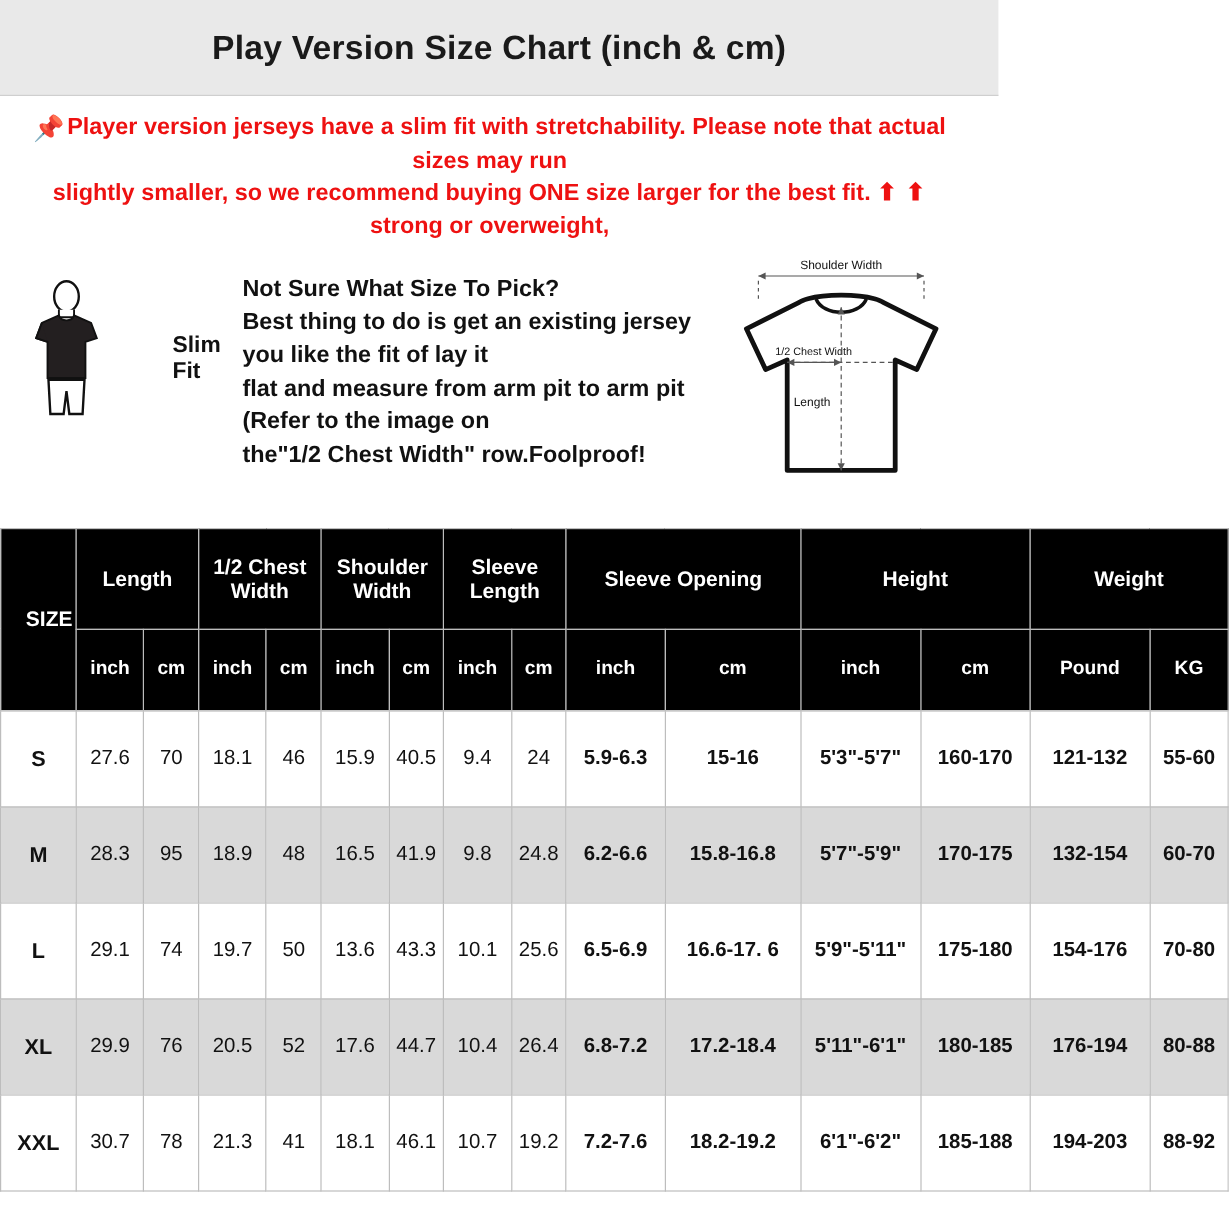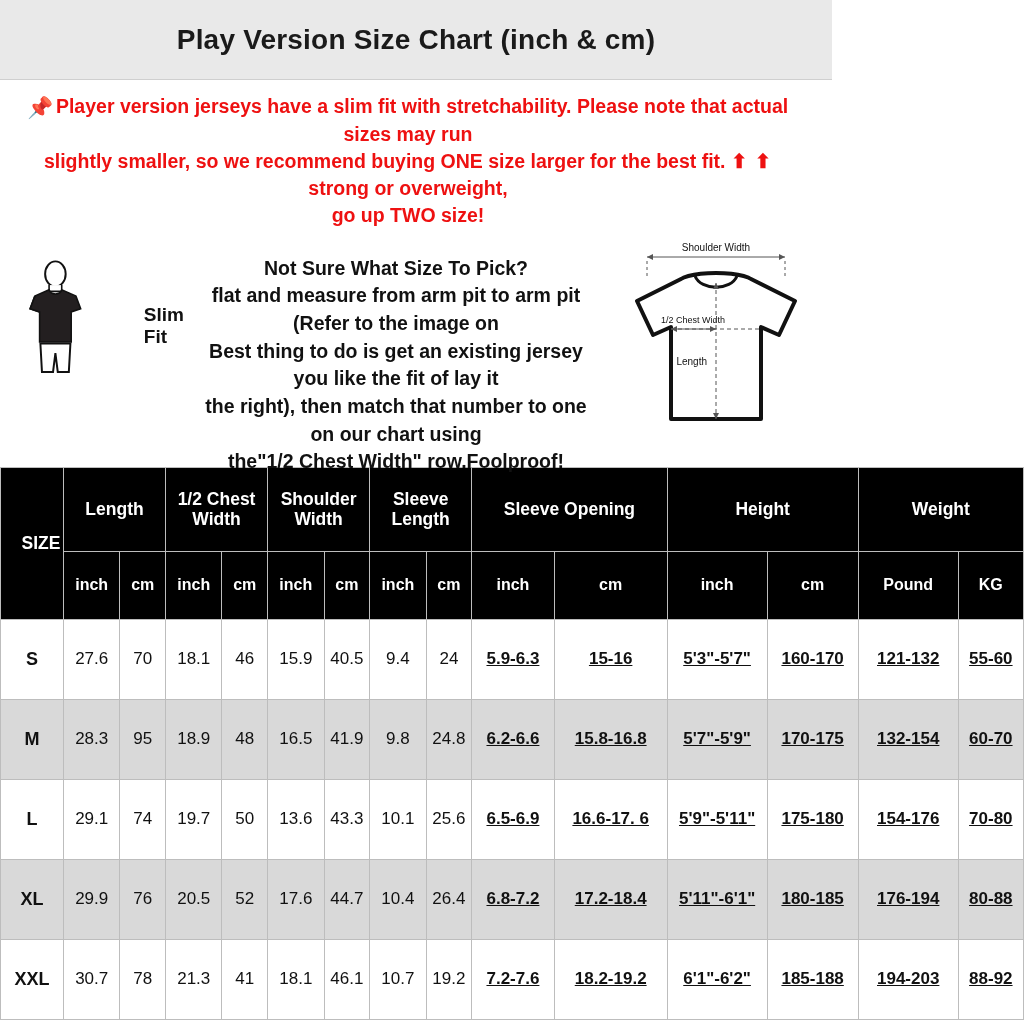--- a/index.html
+++ b/index.html
@@ -67,32 +67,31 @@
     gap: 41px;
   }
   .slim-fit-label {
     margin-top: 6px;
     font-size: 19px;
     font-weight: bold;
     color: #111;
   }
   .info-center {
     flex: 1 1 auto;
-    text-align: center;
     padding: 16px 4px 0 4px;
     font-size: 19.5px;
     font-weight: bold;
     color: #111;
     line-height: 1.42;
   }
   .info-right {
     width: 230px;
     flex: 0 0 230px;
     display: flex;
-    justify-content: flex-end;
+    justify-content: flex-start;
     padding-top: 4px;
   }
 
   
   table.size-table {
     width: 1024px;
     border-collapse: collapse;
     table-layout: fixed;
   }
   table.size-table th, table.size-table td {
@@ -107,21 +106,21 @@
     font-weight: bold;
   }
   thead tr.group-row th { height: 84px; font-size: 17.5px; line-height: 1.15; }
   thead tr.unit-row th  { height: 68px; font-size: 16px; }
   thead th.size-corner { font-size: 16px; padding-left: 19px; }
 
   tbody td { height: 80px; font-size: 17px; color: #111; }
   tbody tr.odd  td { background: #ffffff; }
   tbody tr.even td { background: #d9d9d9; }
   tbody td.size-cell { font-weight: bold; font-size: 18px; }
-  tbody td.range-cell { font-weight: bold; text-decoration: underline; }
+  tbody td.range-cell { font-weight: bold; }
 
   
   col.c-size   { width: 58px; }
   col.c-in-s   { width: 52px; }
   col.c-cm-s   { width: 42px; }
   col.c-open-in{ width: 76px; }
   col.c-open-cm{ width: 104px; }
   col.c-h-in   { width: 92px; }
   col.c-h-cm   { width: 84px; }
   col.c-w-lb   { width: 92px; }
@@ -136,21 +135,20 @@
     <div class="title">Play Version Size Chart (inch &amp; cm)</div>
   </div>
 
   <div class="notice">
     <div>
       <span class="pin">📌</span><span>Player version jerseys have a slim fit with stretchability. Please note that actual sizes may run</span>
     </div>
     <div>
       <span>slightly smaller, so we recommend buying ONE size larger for the best fit. </span><span class="arrows">⬆ ⬆</span><span> strong or overweight,</span>
     </div>
-    <div>go up TWO size!</div>
   </div>
 
   <div class="info-band">
 
     <div class="info-left">
       <svg width="120" height="160" viewBox="0 0 120 160">
 
         <ellipse cx="60" cy="18" rx="13" ry="16" fill="#ffffff" stroke="#111" stroke-width="2.5"></ellipse>
 
         <path d="M52 32 L52 40 L68 40 L68 32" fill="#ffffff" stroke="#111" stroke-width="2"></path>
@@ -160,23 +158,22 @@
 
         <path d="M34 46 L28 62 L40 66" fill="#231f20" stroke="#111" stroke-width="2"></path>
 
         <path d="M41 106 L79 106 L77 142 L63 142 L60 118 L57 142 L43 142 Z" fill="#ffffff" stroke="#111" stroke-width="2.5"></path>
       </svg>
       <div class="slim-fit-label">Slim Fit</div>
     </div>
 
     <div class="info-center">
       <div>Not Sure What Size To Pick?</div>
+      <div>Best thing to do is get an existing jersey you like the fit of lay it</div>
       <div>flat and measure from arm pit to arm pit (Refer to the image on</div>
-      <div>Best thing to do is get an existing jersey you like the fit of lay it</div>
-      <div>the right), then match that number to one on our chart using</div>
       <div>the"1/2 Chest Width" row.Foolproof!</div>
     </div>
 
     <div class="info-right">
       <svg width="215" height="205" viewBox="0 0 215 205">
 
         <line x1="38" y1="18" x2="38" y2="36" stroke="#555" stroke-width="1" stroke-dasharray="3,3"></line>
         <line x1="176" y1="18" x2="176" y2="36" stroke="#555" stroke-width="1" stroke-dasharray="3,3"></line>
         <line x1="38" y1="14" x2="176" y2="14" stroke="#555" stroke-width="1"></line>
         <polygon points="38,14 44,11 44,17" fill="#555"></polygon>

